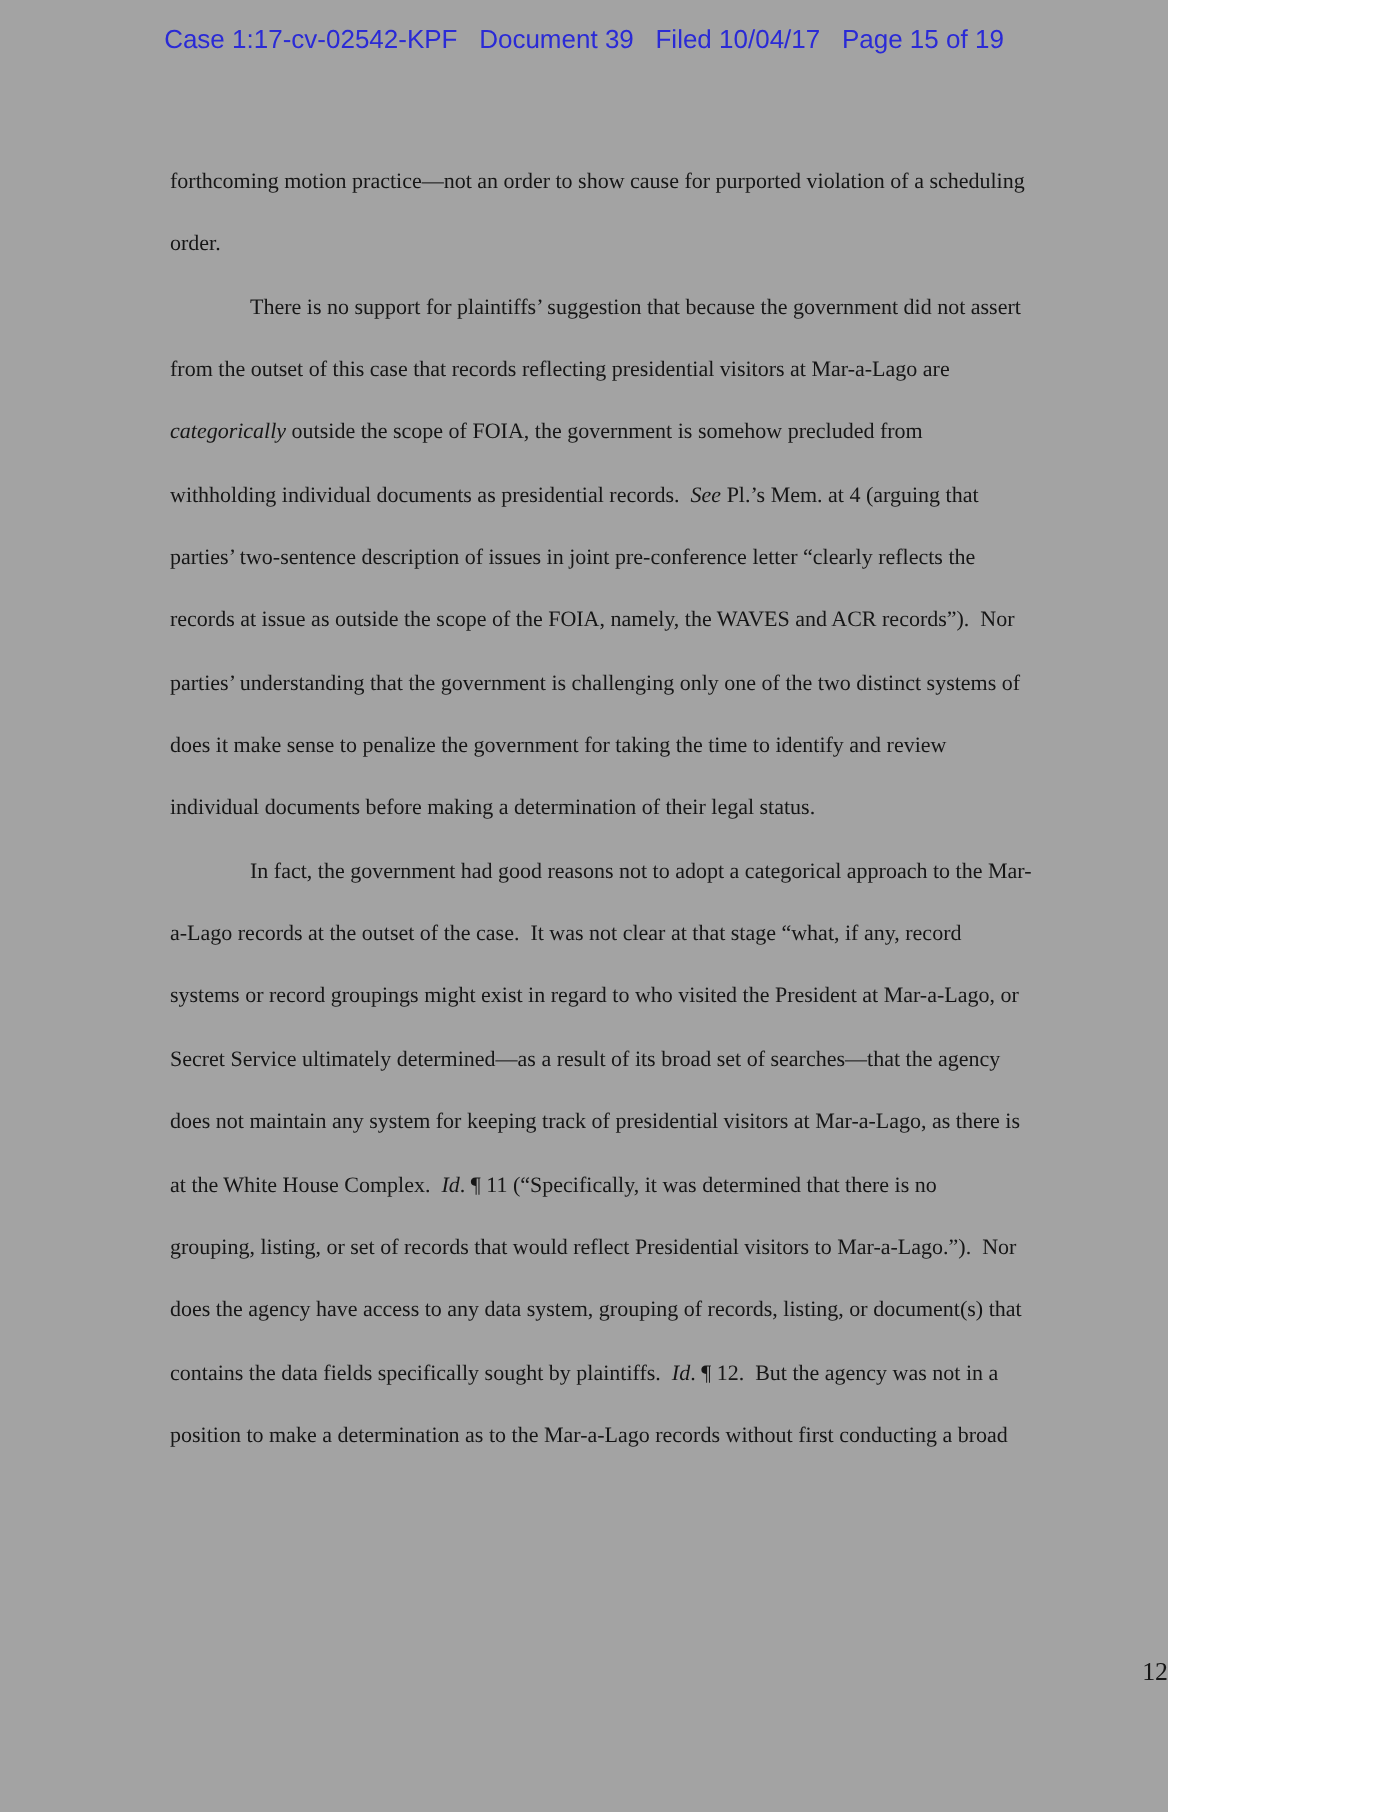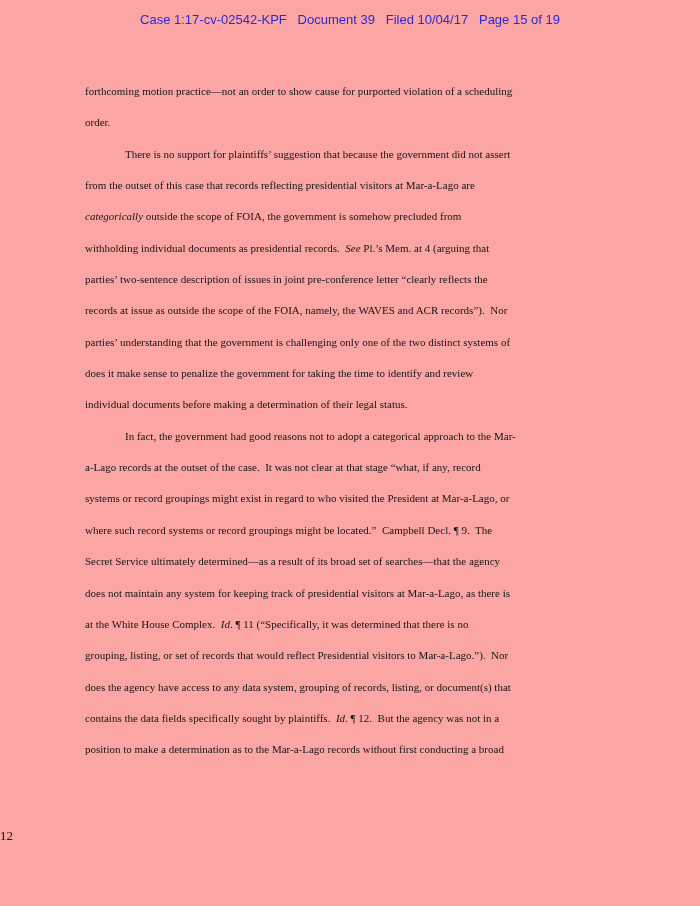--- a/index.html
+++ b/index.html
@@ -2,23 +2,23 @@
 <html><head>
 <meta charset="utf-8">
 <style>
   html, body {
     margin: 0;
     padding: 0;
     background: #ffffff;
   }
   .page {
     position: relative;
-    width: 700px;
+    width: 584px;
     height: 906px;
-    background: #fca5a5;
+    background: #a3a3a3;
     overflow: hidden;
     font-family: "Liberation Serif", serif;
     color: #161616;
   }
   .stamp {
     position: absolute;
     top: 12px;
     left: 0;
     right: 0;
     text-align: center;
@@ -43,21 +43,21 @@
   }
   .run-italic {
     font-style: italic;
     margin-top: 29px;
   }
   .page-number {
     position: absolute;
     top: 826px;
     left: 0;
     right: 0;
-    text-align: left;
+    text-align: right;
     font-size: 12.9px;
     line-height: 20px;
   }
 </style>
 </head>
 <body>
 
 <div class="page" style="color: rgb(22, 22, 22);">
   <div class="stamp" style="color: rgb(42, 42, 214);">Case 1:17-cv-02542-KPF   Document 39   Filed 10/04/17   Page 15 of 19</div>
 
@@ -69,21 +69,20 @@
       <div class="line"><span class="run-italic">categorically</span><span> outside the scope of FOIA, the government is somehow precluded from</span></div>
       <div class="line"><span>withholding individual documents as presidential records.  </span><span class="run-italic">See</span><span> Pl.’s Mem. at 4 (arguing that</span></div>
       <div class="line"><span>parties’ two-sentence description of issues in joint pre-conference letter “clearly reflects the</span></div>
       <div class="line"><span>records at issue as outside the scope of the FOIA, namely, the WAVES and ACR records”).  Nor</span></div>
       <div class="line"><span>parties’ understanding that the government is challenging only one of the two distinct systems of</span></div>
       <div class="line"><span>does it make sense to penalize the government for taking the time to identify and review</span></div>
       <div class="line"><span>individual documents before making a determination of their legal status.</span></div>
       <div class="line indent"><span>In fact, the government had good reasons not to adopt a categorical approach to the Mar-</span></div>
       <div class="line"><span>a-Lago records at the outset of the case.  It was not clear at that stage “what, if any, record</span></div>
       <div class="line"><span>systems or record groupings might exist in regard to who visited the President at Mar-a-Lago, or</span></div>
-      <div class="line"><span>where such record systems or record groupings might be located.”  Campbell Decl. ¶ 9.  The</span></div>
       <div class="line"><span>Secret Service ultimately determined—as a result of its broad set of searches—that the agency</span></div>
       <div class="line"><span>does not maintain any system for keeping track of presidential visitors at Mar-a-Lago, as there is</span></div>
       <div class="line"><span>at the White House Complex.  </span><span class="run-italic">Id</span><span>. ¶ 11 (“Specifically, it was determined that there is no</span></div>
       <div class="line"><span>grouping, listing, or set of records that would reflect Presidential visitors to Mar-a-Lago.”).  Nor</span></div>
       <div class="line"><span>does the agency have access to any data system, grouping of records, listing, or document(s) that</span></div>
       <div class="line"><span>contains the data fields specifically sought by plaintiffs.  </span><span class="run-italic">Id</span><span>. ¶ 12.  But the agency was not in a</span></div>
       <div class="line"><span>position to make a determination as to the Mar-a-Lago records without first conducting a broad</span></div>
     </div>
 
   <div class="page-number">12</div>

